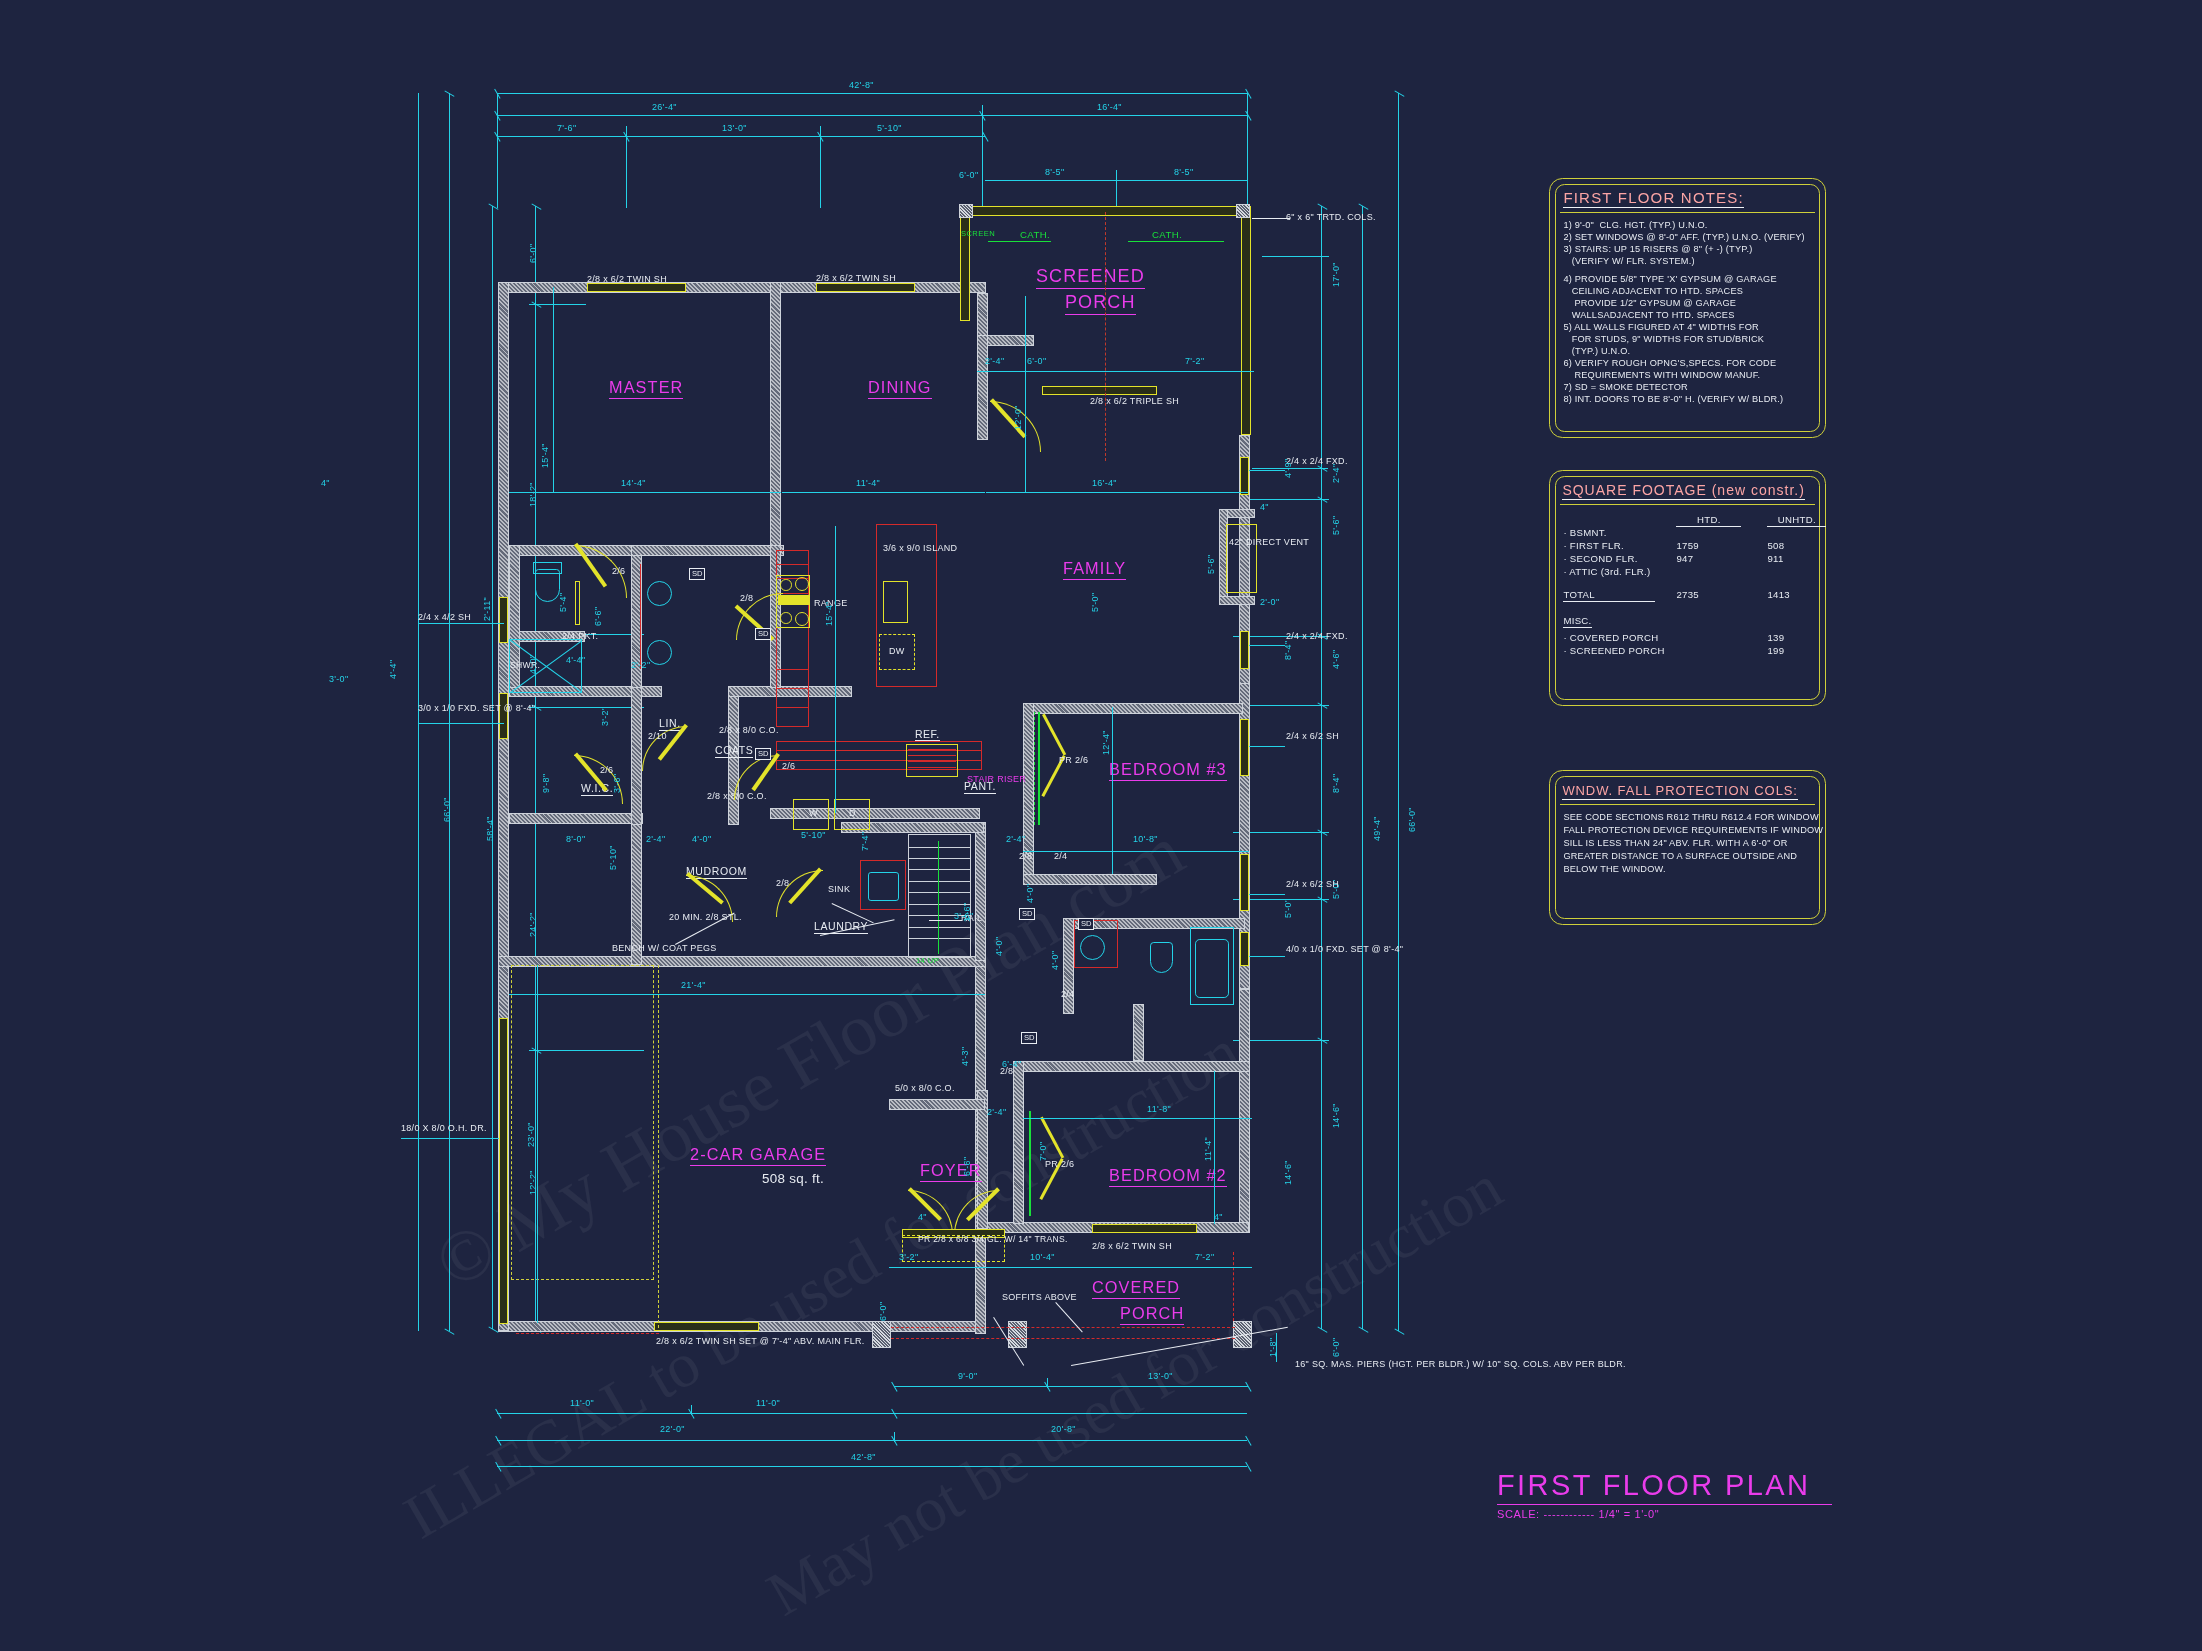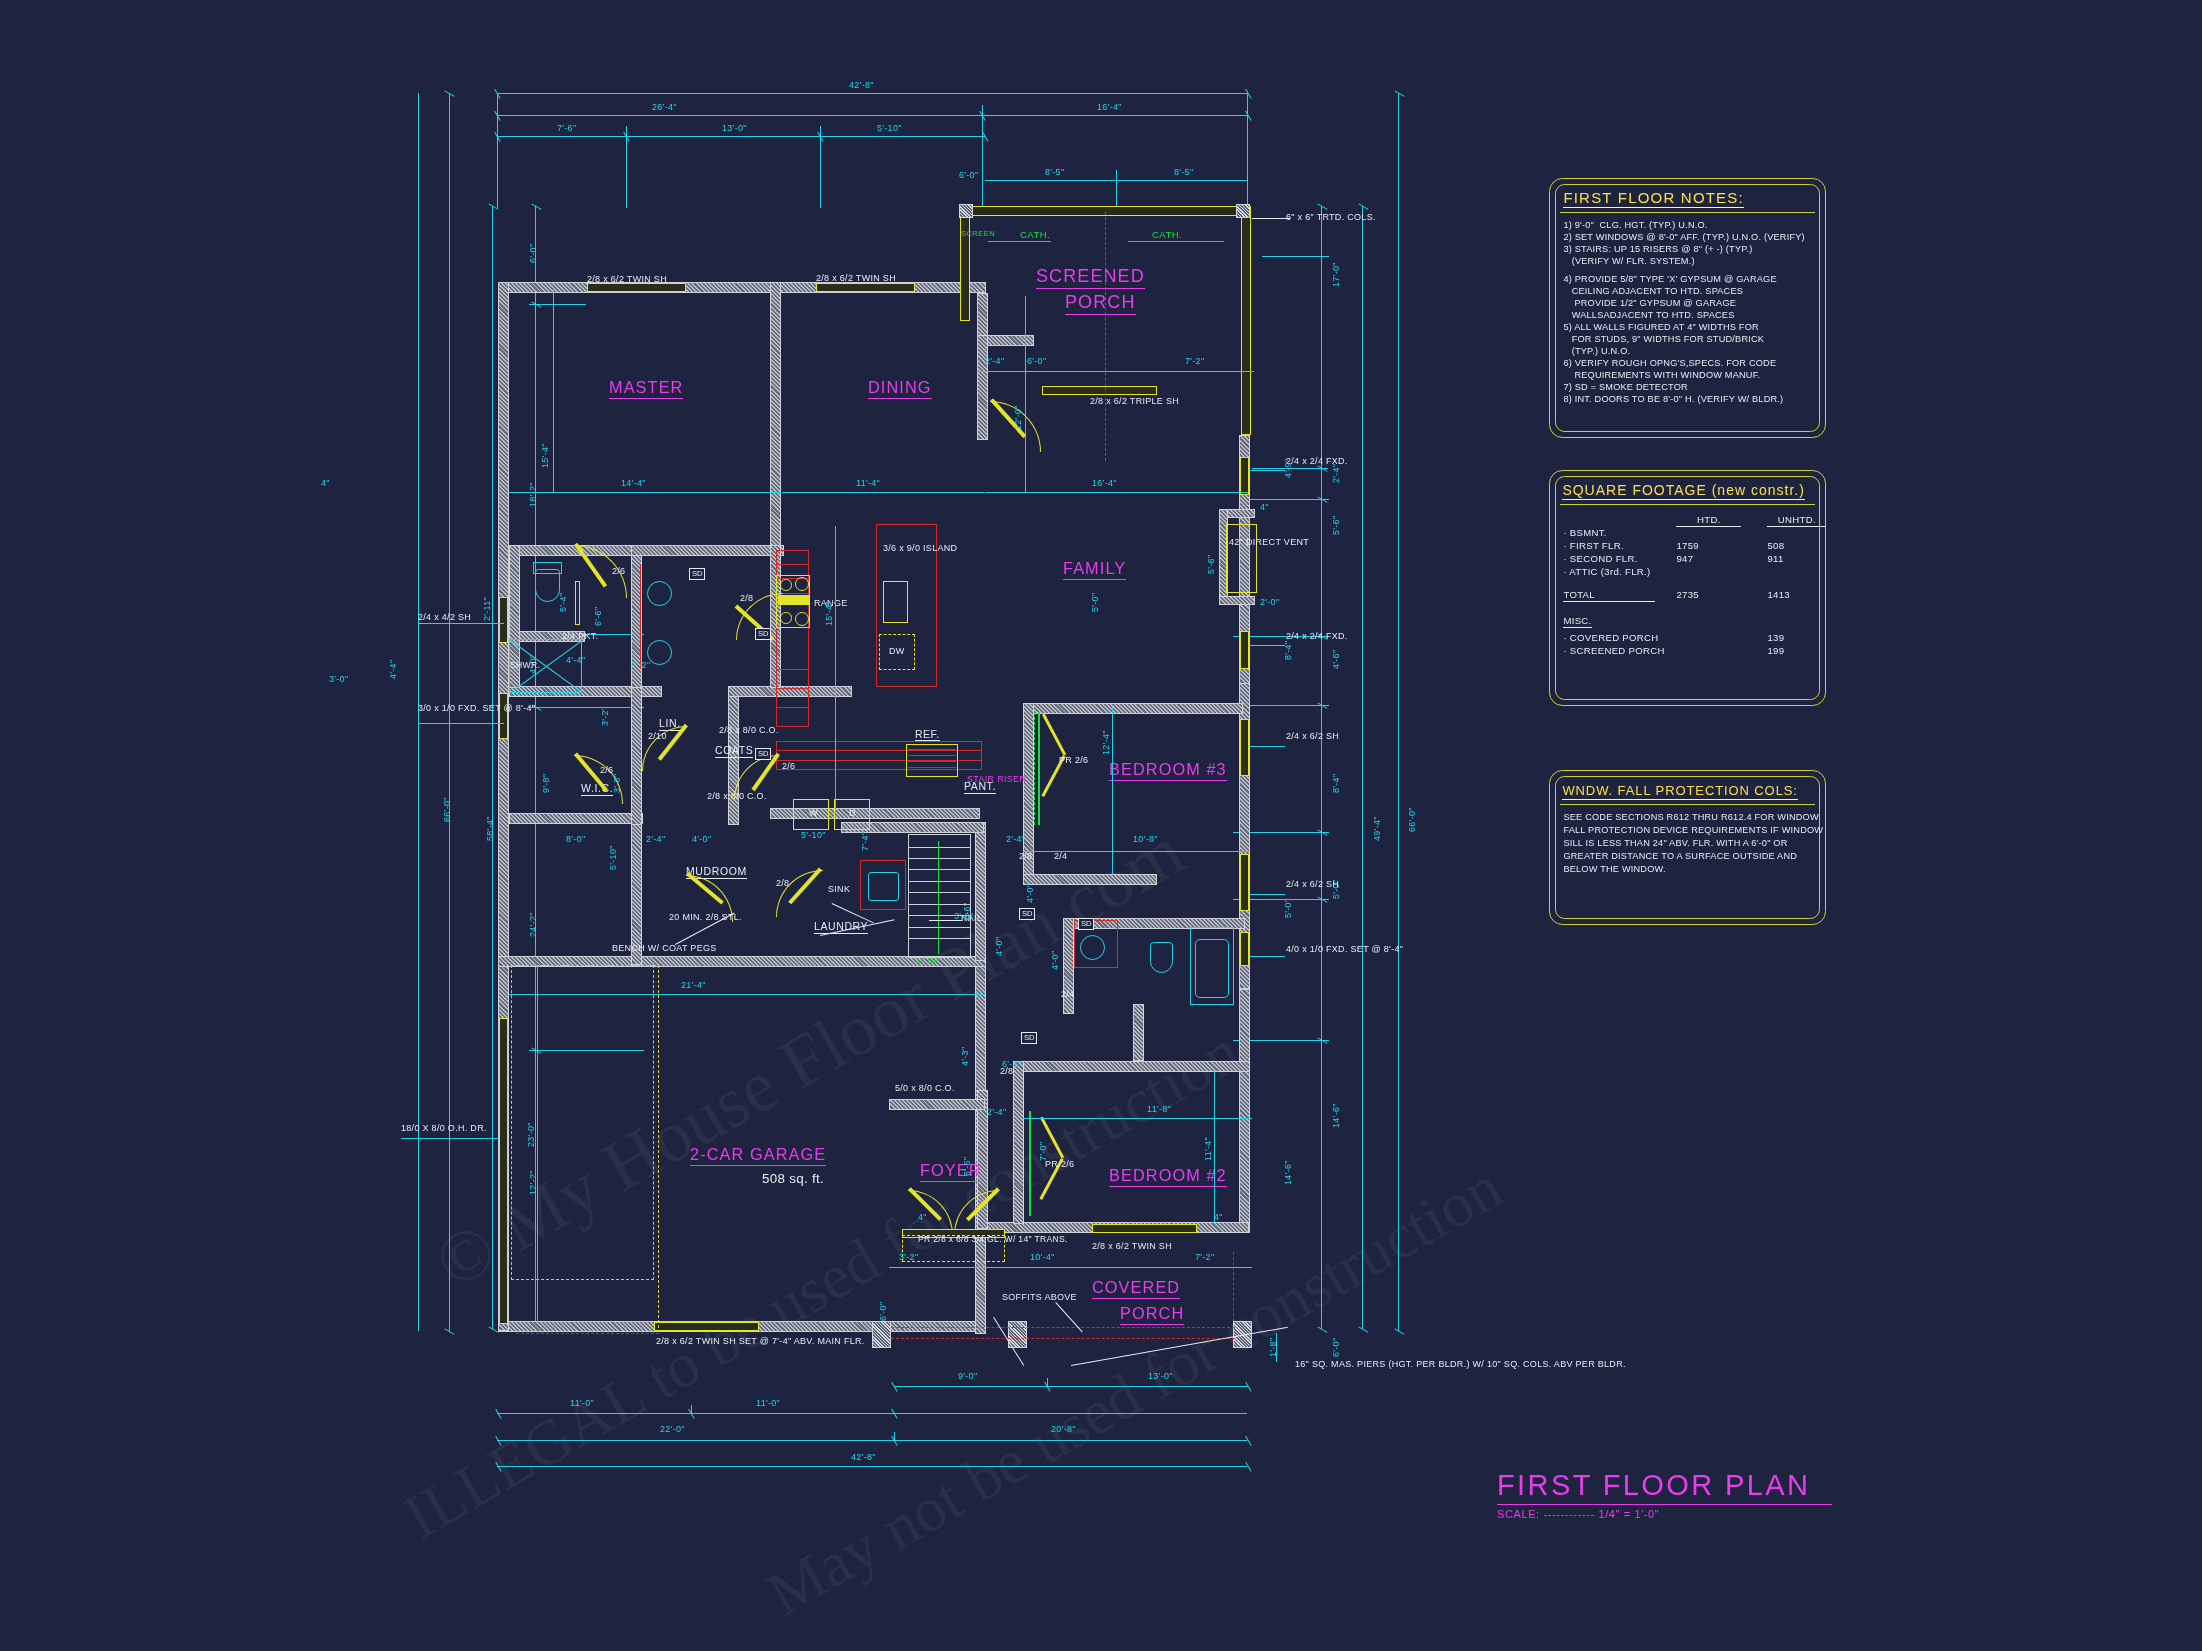--- a/index.html
+++ b/index.html
@@ -57,21 +57,21 @@
   .cyanfx{position:absolute;border:1px solid #24d3e8;box-sizing:border-box;}
   .greenl{position:absolute;background:#19e03a;}
   .greendash{position:absolute;border:1.1px dashed #19e03a;box-sizing:border-box;}
   .yeldash{position:absolute;border:1.2px dashed #e3e32a;box-sizing:border-box;}
   .yelbox{position:absolute;border:1.2px solid #e3e32a;box-sizing:border-box;}
 
   
   .panel{position:absolute;border:1.4px solid #cfd03a;border-radius:13.4px;}
   .panel2{position:absolute;inset:4.8px;border:1.4px solid #cfd03a;border-radius:9.6px;}
   .panelhdr{position:absolute;left:9.6px;right:9.6px;border-bottom:1.5px solid #cfd03a;}
-  .ptitle{color:#fde047;font-size:15px;letter-spacing:1.2px;white-space:nowrap;
+  .ptitle{color:#fca5a5;font-size:15px;letter-spacing:1.2px;white-space:nowrap;
           border-bottom:1px solid #f0f3f8;display:inline-block;padding-bottom:1px;}
   .pbody{position:absolute;color:#e8ecf2;font-size:9.2px;line-height:12px;letter-spacing:0.2px;}
   .pbody div{white-space:pre;}
 
   
   .sqtbl{position:absolute;color:#e8ecf2;font-size:9.6px;line-height:13px;letter-spacing:0.3px;}
   .sqrow{position:relative;height:13px;}
   .sqlab{position:absolute;left:0;}
   .sqh{position:absolute;left:113px;}
   .squ{position:absolute;left:204px;text-align:center;}

